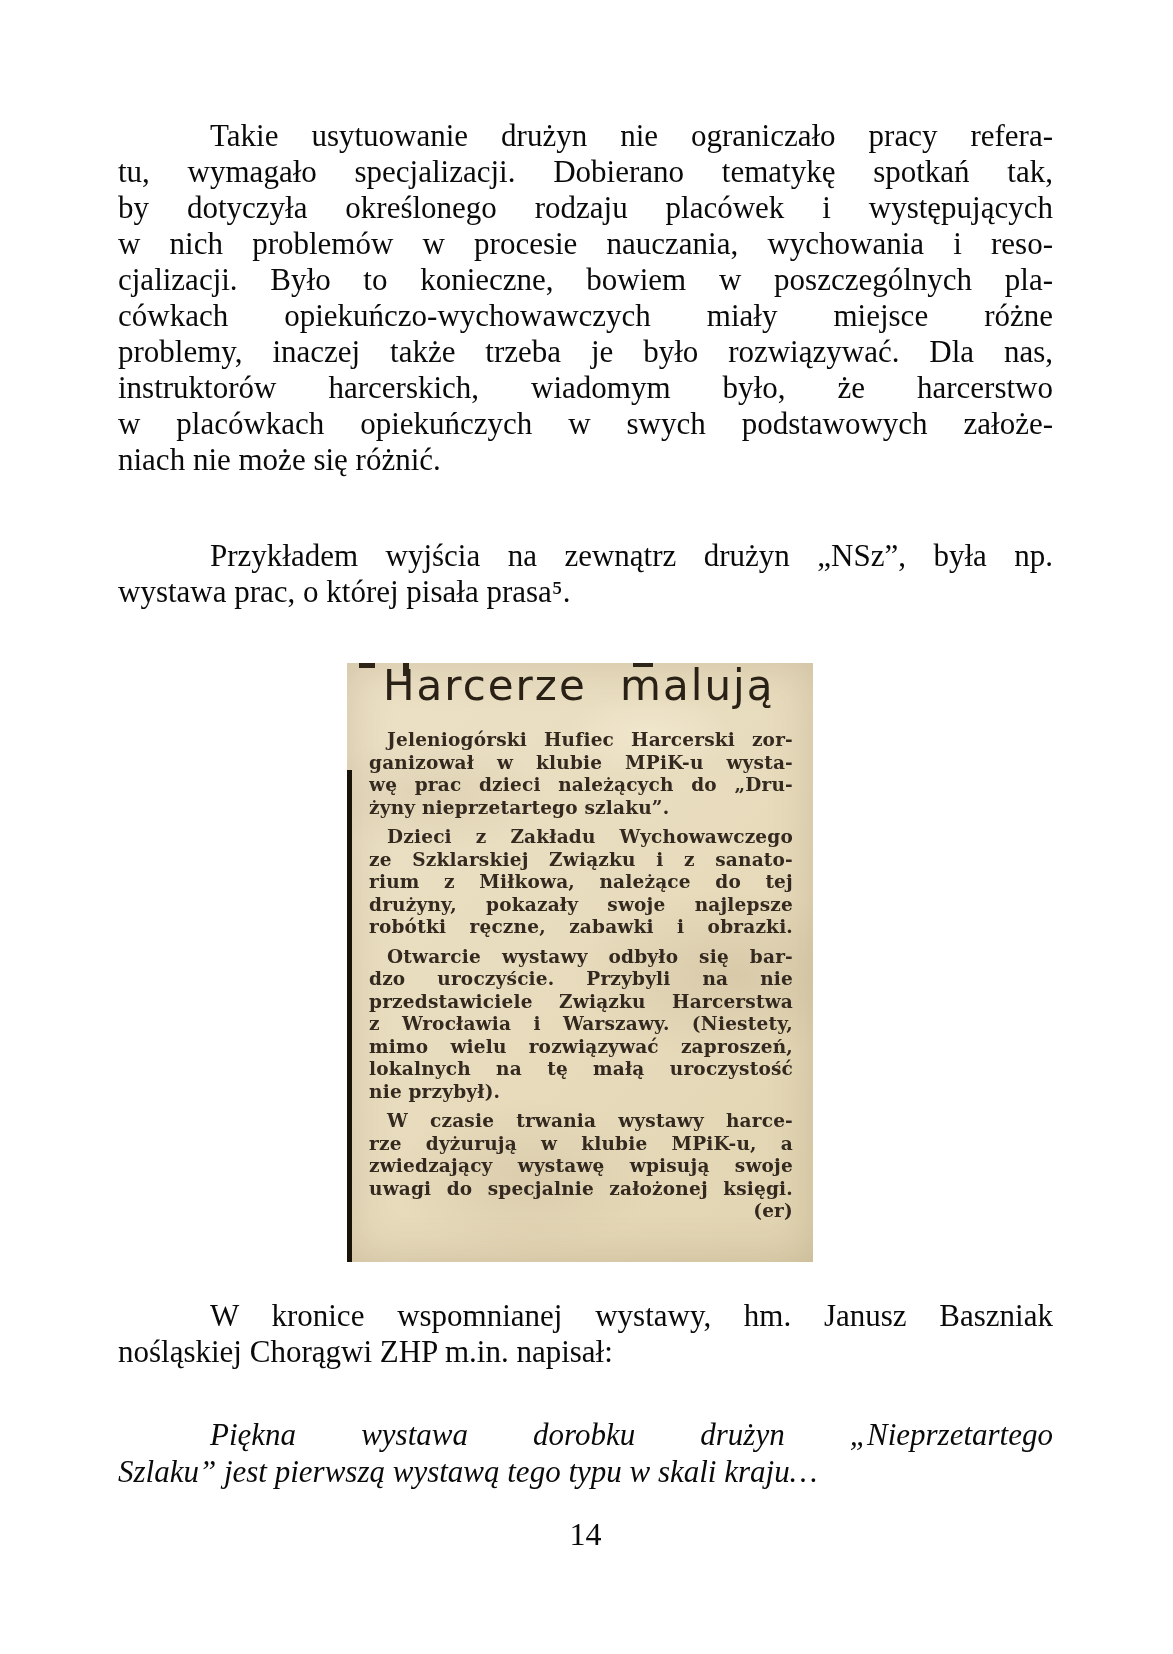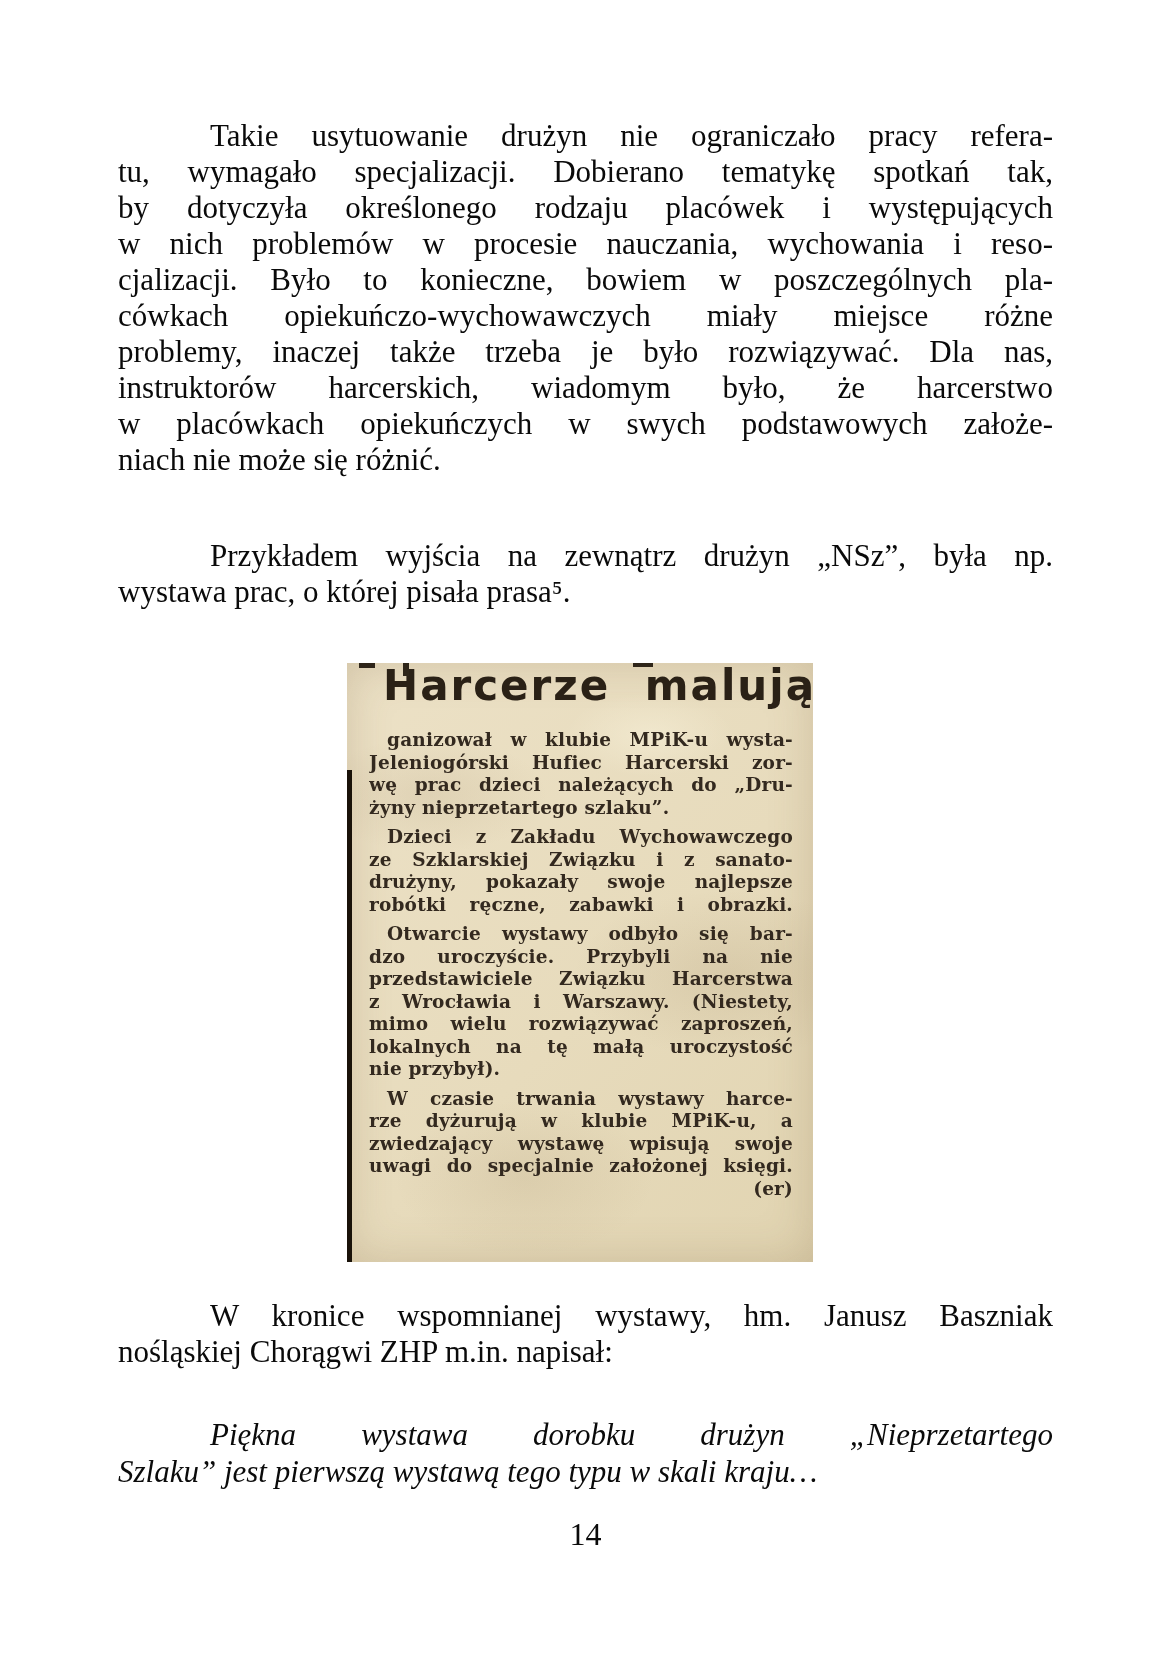--- a/index.html
+++ b/index.html
@@ -62,21 +62,21 @@
   .tick.t3 { left: 286px; top: 0; width: 20px; height: 4px; }
   .col-rule {
     position: absolute;
     left: 0; top: 107px;
     width: 5px; height: 492px;
     background: #191209;
   }
   .headline {
     margin: 16px 14px 0 36px;
     font-family: "DejaVu Sans", "Liberation Sans", sans-serif;
-    font-weight: 700;
+    font-weight: 400;
     font-size: 42px;
     line-height: 46px;
     letter-spacing: 2px;
     word-spacing: 18px;
     color: #2a2116;
     white-space: nowrap;
   }
   .clip-body {
     margin-top: 20px;
     padding: 0 20px 0 22px;
@@ -128,28 +128,29 @@
     <div class="clipping">
       <div class="tick t1"></div>
       <div class="tick t2"></div>
       <div class="tick t3"></div>
       <div class="col-rule"></div>
 
       <div class="headline">Harcerze malują</div>
 
       <div class="clip-body">
         <div class="para clip-para">
+            <div class="line">Jeleniogórski Hufiec Harcerski zor-</div>
             <div class="line">ganizował w klubie MPiK-u wysta-</div>
-            <div class="line">Jeleniogórski Hufiec Harcerski zor-</div>
             <div class="line">wę prac dzieci należących do „Dru-</div>
             <div class="line last">żyny nieprzetartego szlaku”.</div>
           </div>
         <div class="para clip-para">
             <div class="line">Dzieci z Zakładu Wychowawczego</div>
             <div class="line">ze Szklarskiej Związku i z sanato-</div>
+            <div class="line">rium z Miłkowa, należące do tej</div>
             <div class="line">drużyny, pokazały swoje najlepsze</div>
             <div class="line">robótki ręczne, zabawki i obrazki.</div>
           </div>
         <div class="para clip-para">
             <div class="line">Otwarcie wystawy odbyło się bar-</div>
             <div class="line">dzo uroczyście. Przybyli na nie</div>
             <div class="line">przedstawiciele Związku Harcerstwa</div>
             <div class="line">z Wrocławia i Warszawy. (Niestety,</div>
             <div class="line">mimo wielu rozwiązywać zaproszeń,</div>
             <div class="line">lokalnych na tę małą uroczystość</div>

